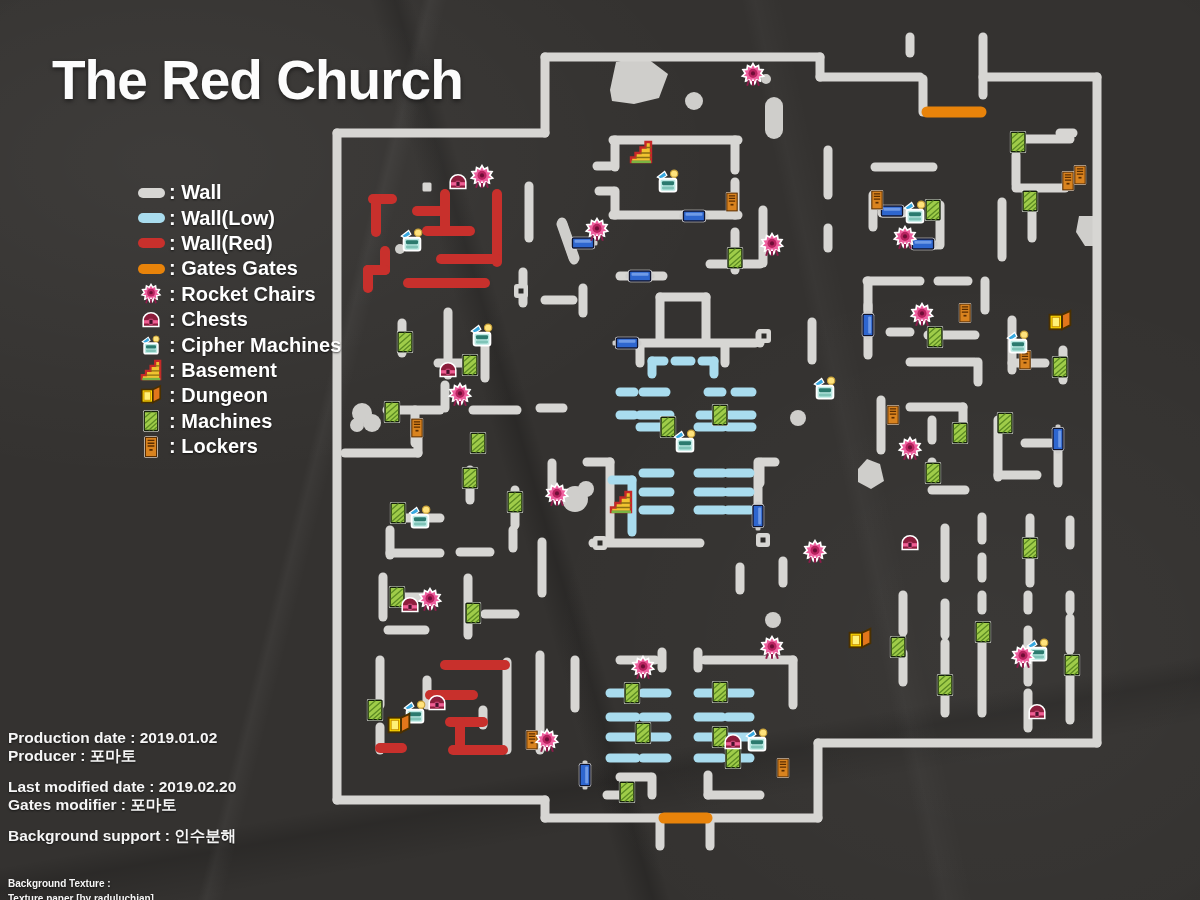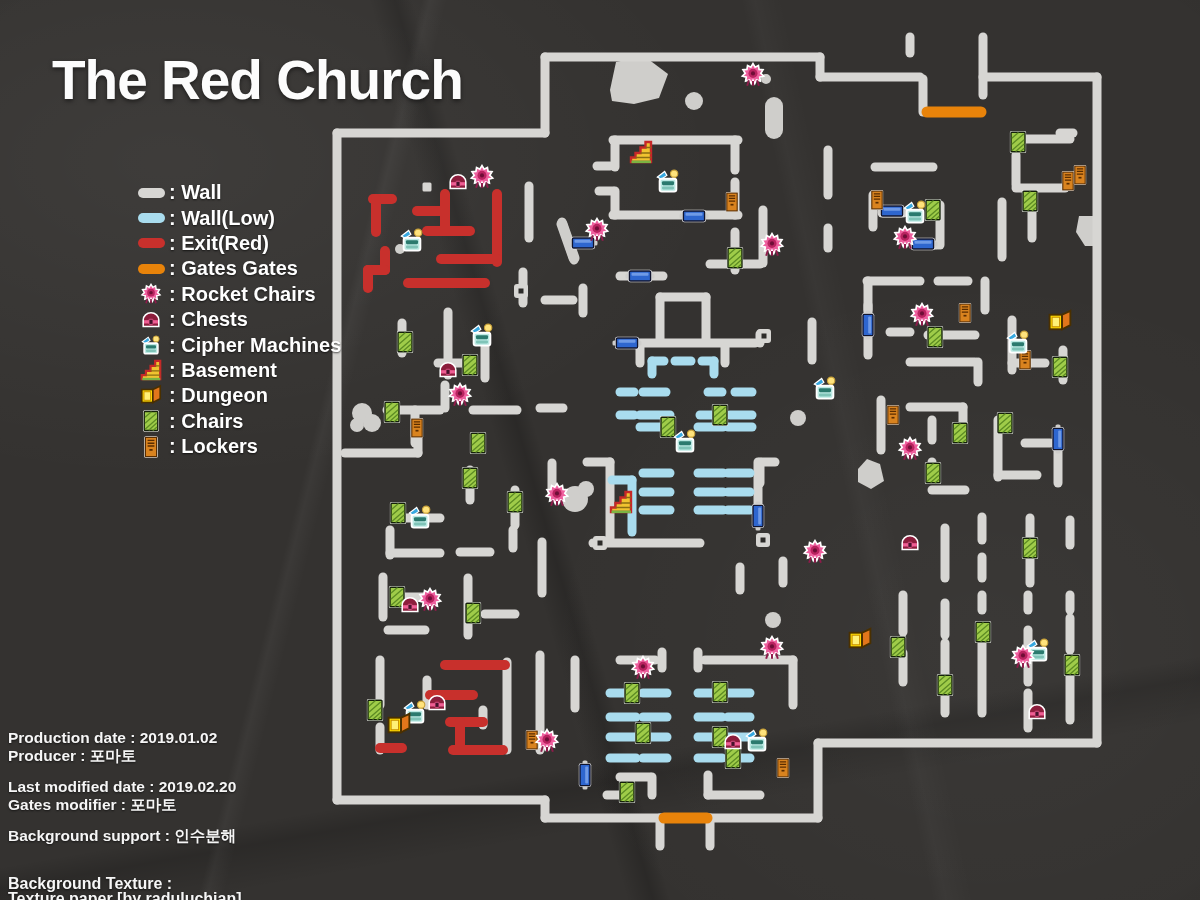--- a/index.html
+++ b/index.html
@@ -18,21 +18,21 @@
          color:#fcfcfc;letter-spacing:-1px;text-shadow:0 2px 4px rgba(0,0,0,.5);}
   .legend{position:absolute;left:133px;top:141px;margin-top:39px;}
   .legend-row{display:flex;align-items:center;height:25.4px;}
   .legend-ic{width:36px;display:flex;justify-content:center;align-items:center;flex:none;}
   .pill{width:27px;height:10px;border-radius:5px;}
   .legend-label{color:#ffffff;font-size:20px;font-weight:bold;white-space:pre;
                 text-shadow:0 1px 2px rgba(0,0,0,.65);}
   .footer{position:absolute;left:8px;top:729px;color:#f6f6f6;font-weight:bold;
           text-shadow:0 1px 2px rgba(0,0,0,.6);}
   .f-md{font-size:15.5px;line-height:18px;}
-  .f-sm{font-size:16px;line-height:15px;}
+  .f-sm{font-size:10px;line-height:15px;}
   .f-gap{height:13px;}
   .f-gap2{height:31px;}
   svg.map{position:absolute;left:0;top:0;}
 </style>
 </head>
 <body>
 
 <div class="page">
   <div class="texture"></div>
 
@@ -431,21 +431,21 @@
       <div class="legend-row">
         <span class="legend-ic">
           <span class="pill" style="background: rgb(169, 220, 238);"></span>
         </span>
         <span class="legend-label">: Wall(Low)</span>
       </div>
       <div class="legend-row">
         <span class="legend-ic">
           <span class="pill" style="background: rgb(200, 48, 44);"></span>
         </span>
-        <span class="legend-label">: Exit(Red)</span>
+        <span class="legend-label">: Wall(Red)</span>
       </div>
       <div class="legend-row">
         <span class="legend-ic">
           <span class="pill" style="background: rgb(232, 131, 10);"></span>
         </span>
         <span class="legend-label">: Gates Gates</span>
       </div>
       <div class="legend-row">
         <span class="legend-ic">
           <svg width="22" height="22">
@@ -485,21 +485,21 @@
           </svg>
         </span>
         <span class="legend-label">: Dungeon</span>
       </div>
       <div class="legend-row">
         <span class="legend-ic">
           <svg width="22" height="22">
             <use href="#sym-pallet" width="22" height="22"></use>
           </svg>
         </span>
-        <span class="legend-label">: Chairs</span>
+        <span class="legend-label">: Machines</span>
       </div>
       <div class="legend-row">
         <span class="legend-ic">
           <svg width="22" height="22">
             <use href="#sym-locker" width="22" height="22"></use>
           </svg>
         </span>
         <span class="legend-label">: Lockers</span>
       </div>
     </div>

